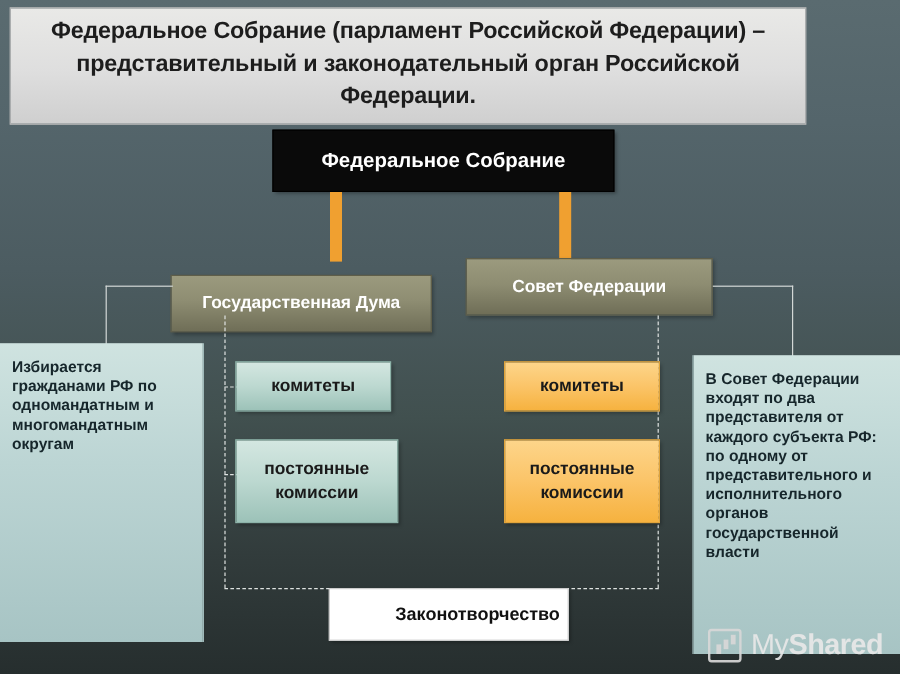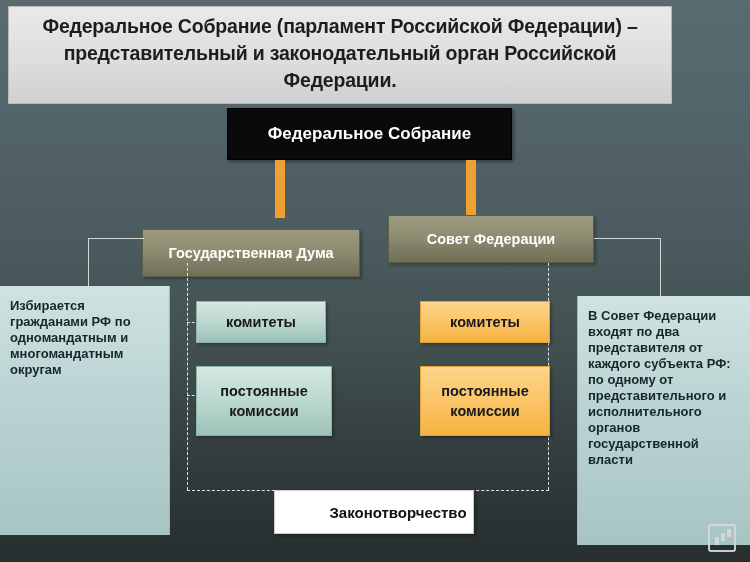--- a/index.html
+++ b/index.html
@@ -261,15 +261,18 @@
   <div class="box-orange box-orange-1">комитеты</div>
   <div class="box-orange box-orange-2">постоянные комиссии</div>
 
   <div class="side-panel panel-left">Избирается гражданами РФ по одномандатным и многомандатным округам</div>
   <div class="side-panel panel-right">В Совет Федерации входят по два представителя от каждого субъекта РФ: по одному от представительного и исполнительного органов государственной власти</div>
 
   <div class="box-law">Законотворчество</div>
 
   <div class="watermark">
     <div class="wm-icon"></div>
+    <div class="wm-text">
+      <span>My</span><b>Shared</b>
+    </div>
   </div>
 
 </div>
 
 </body></html>

